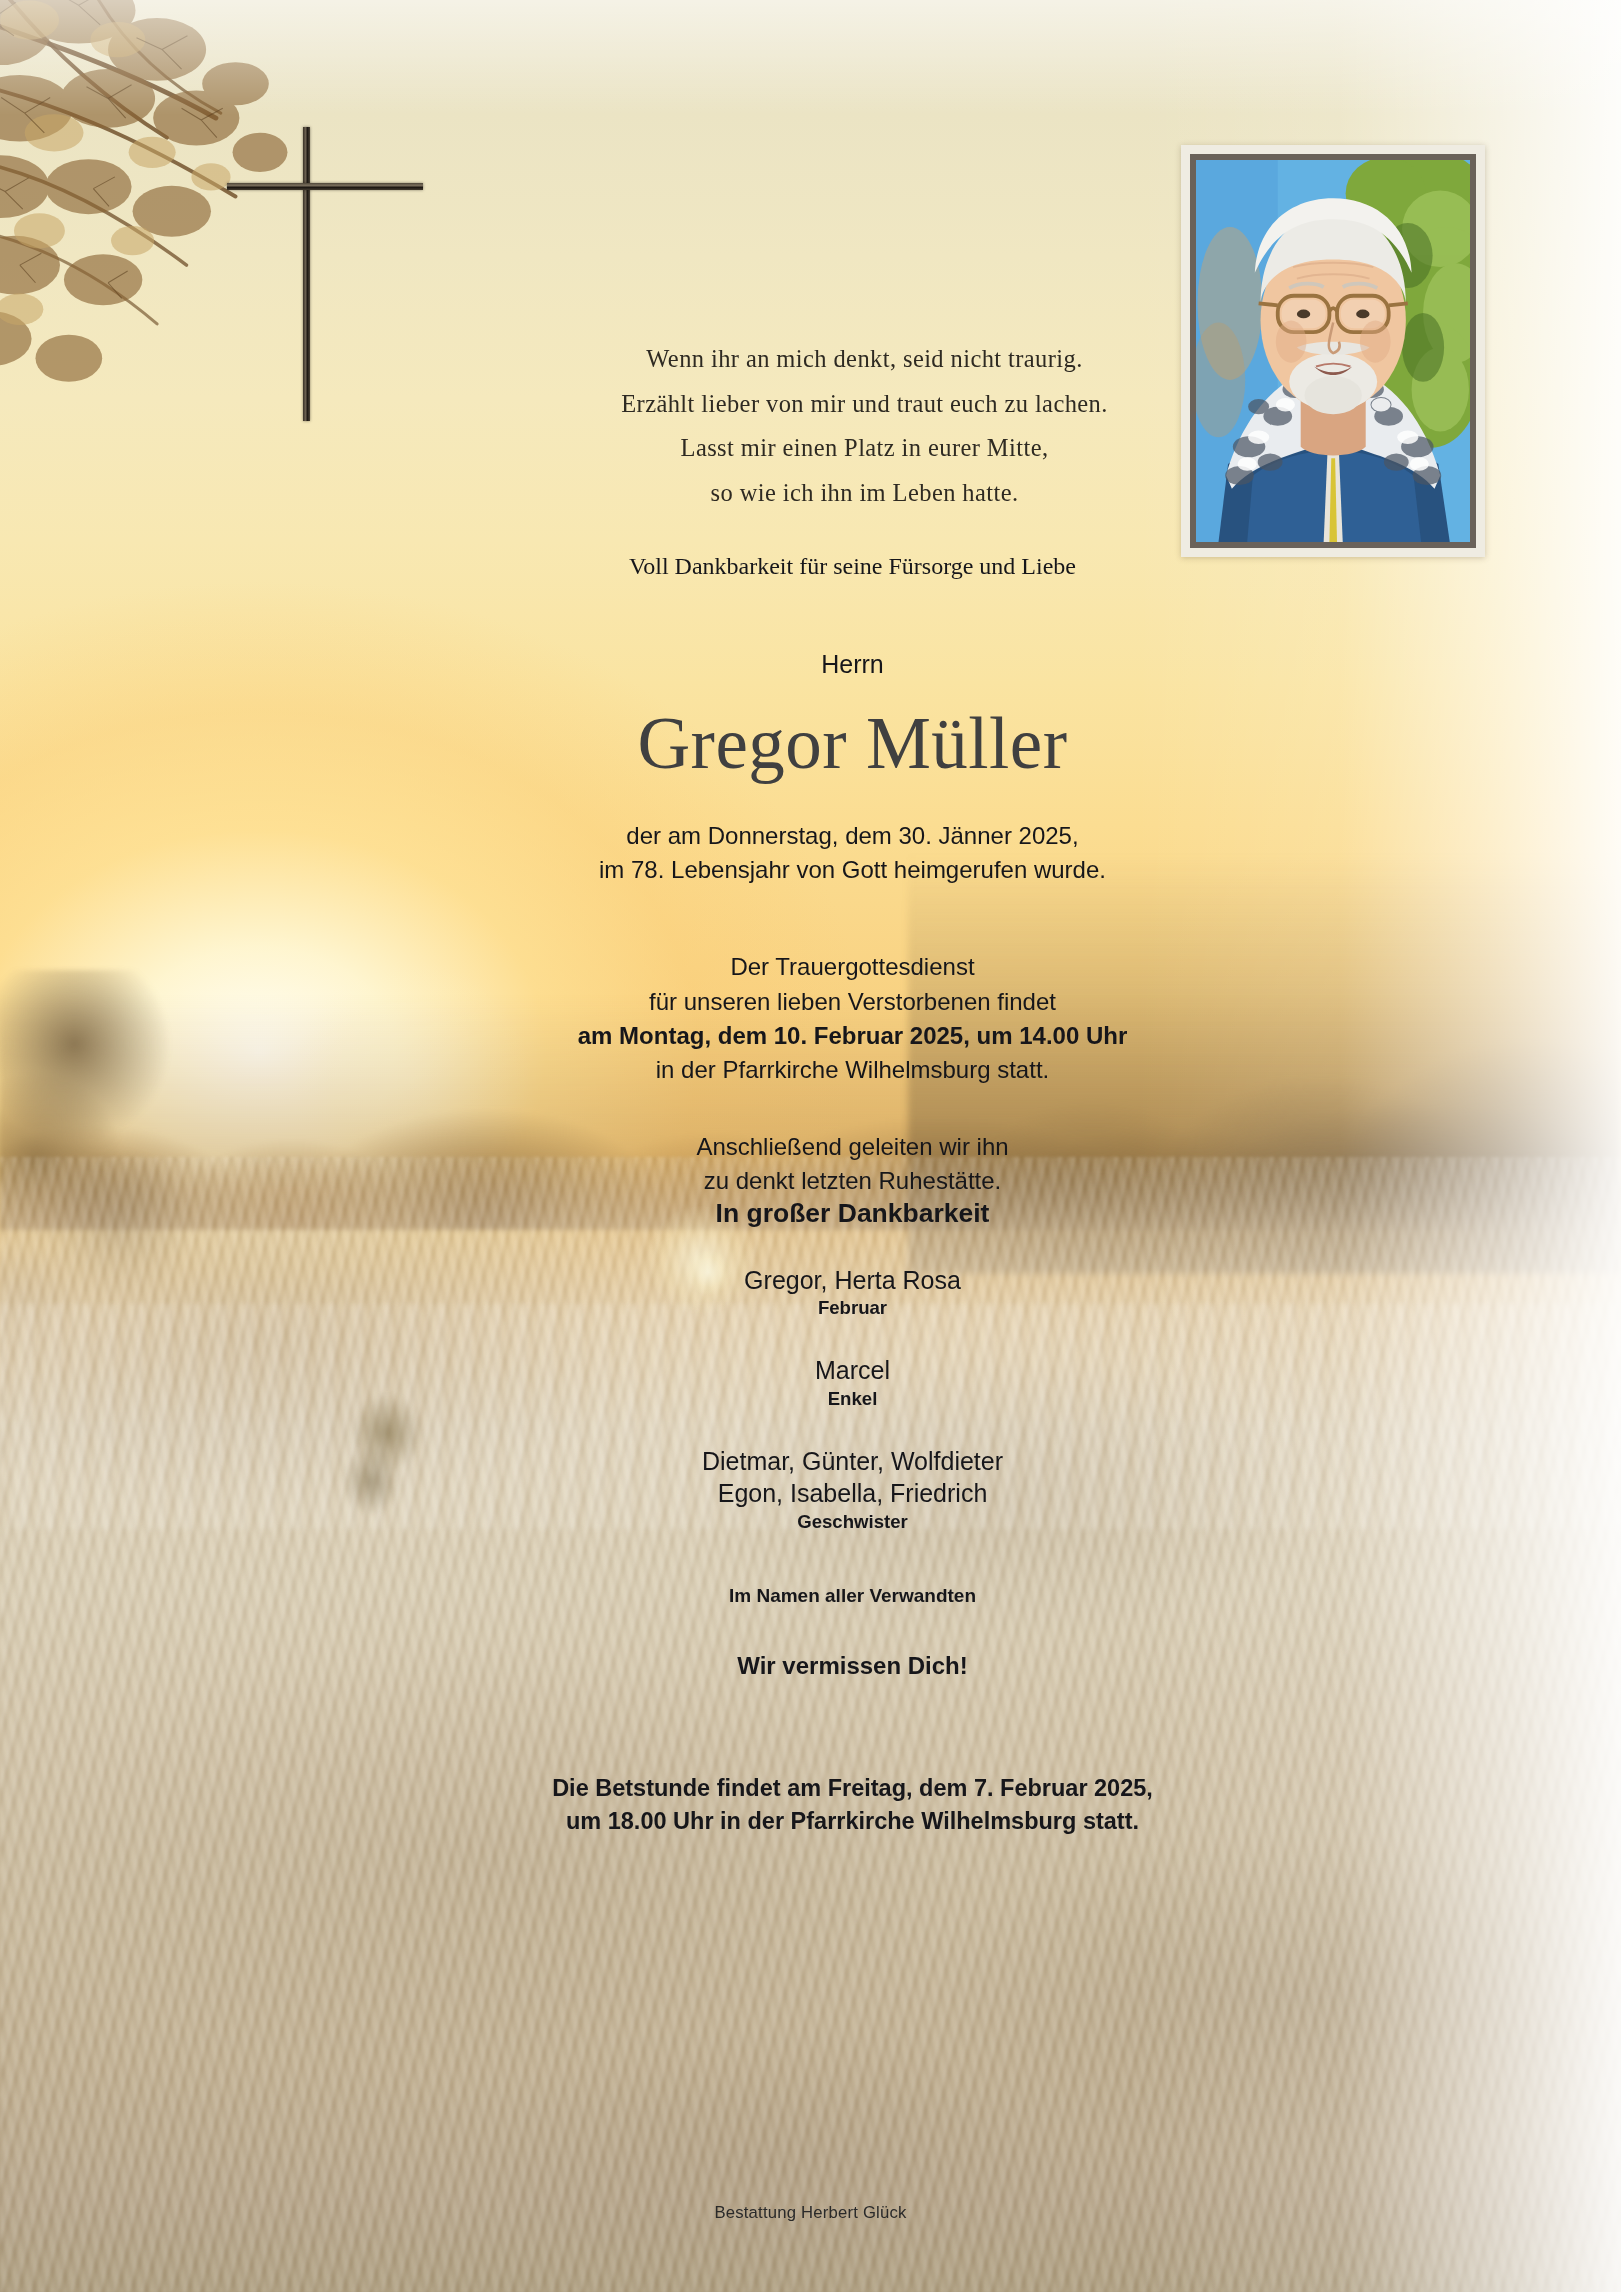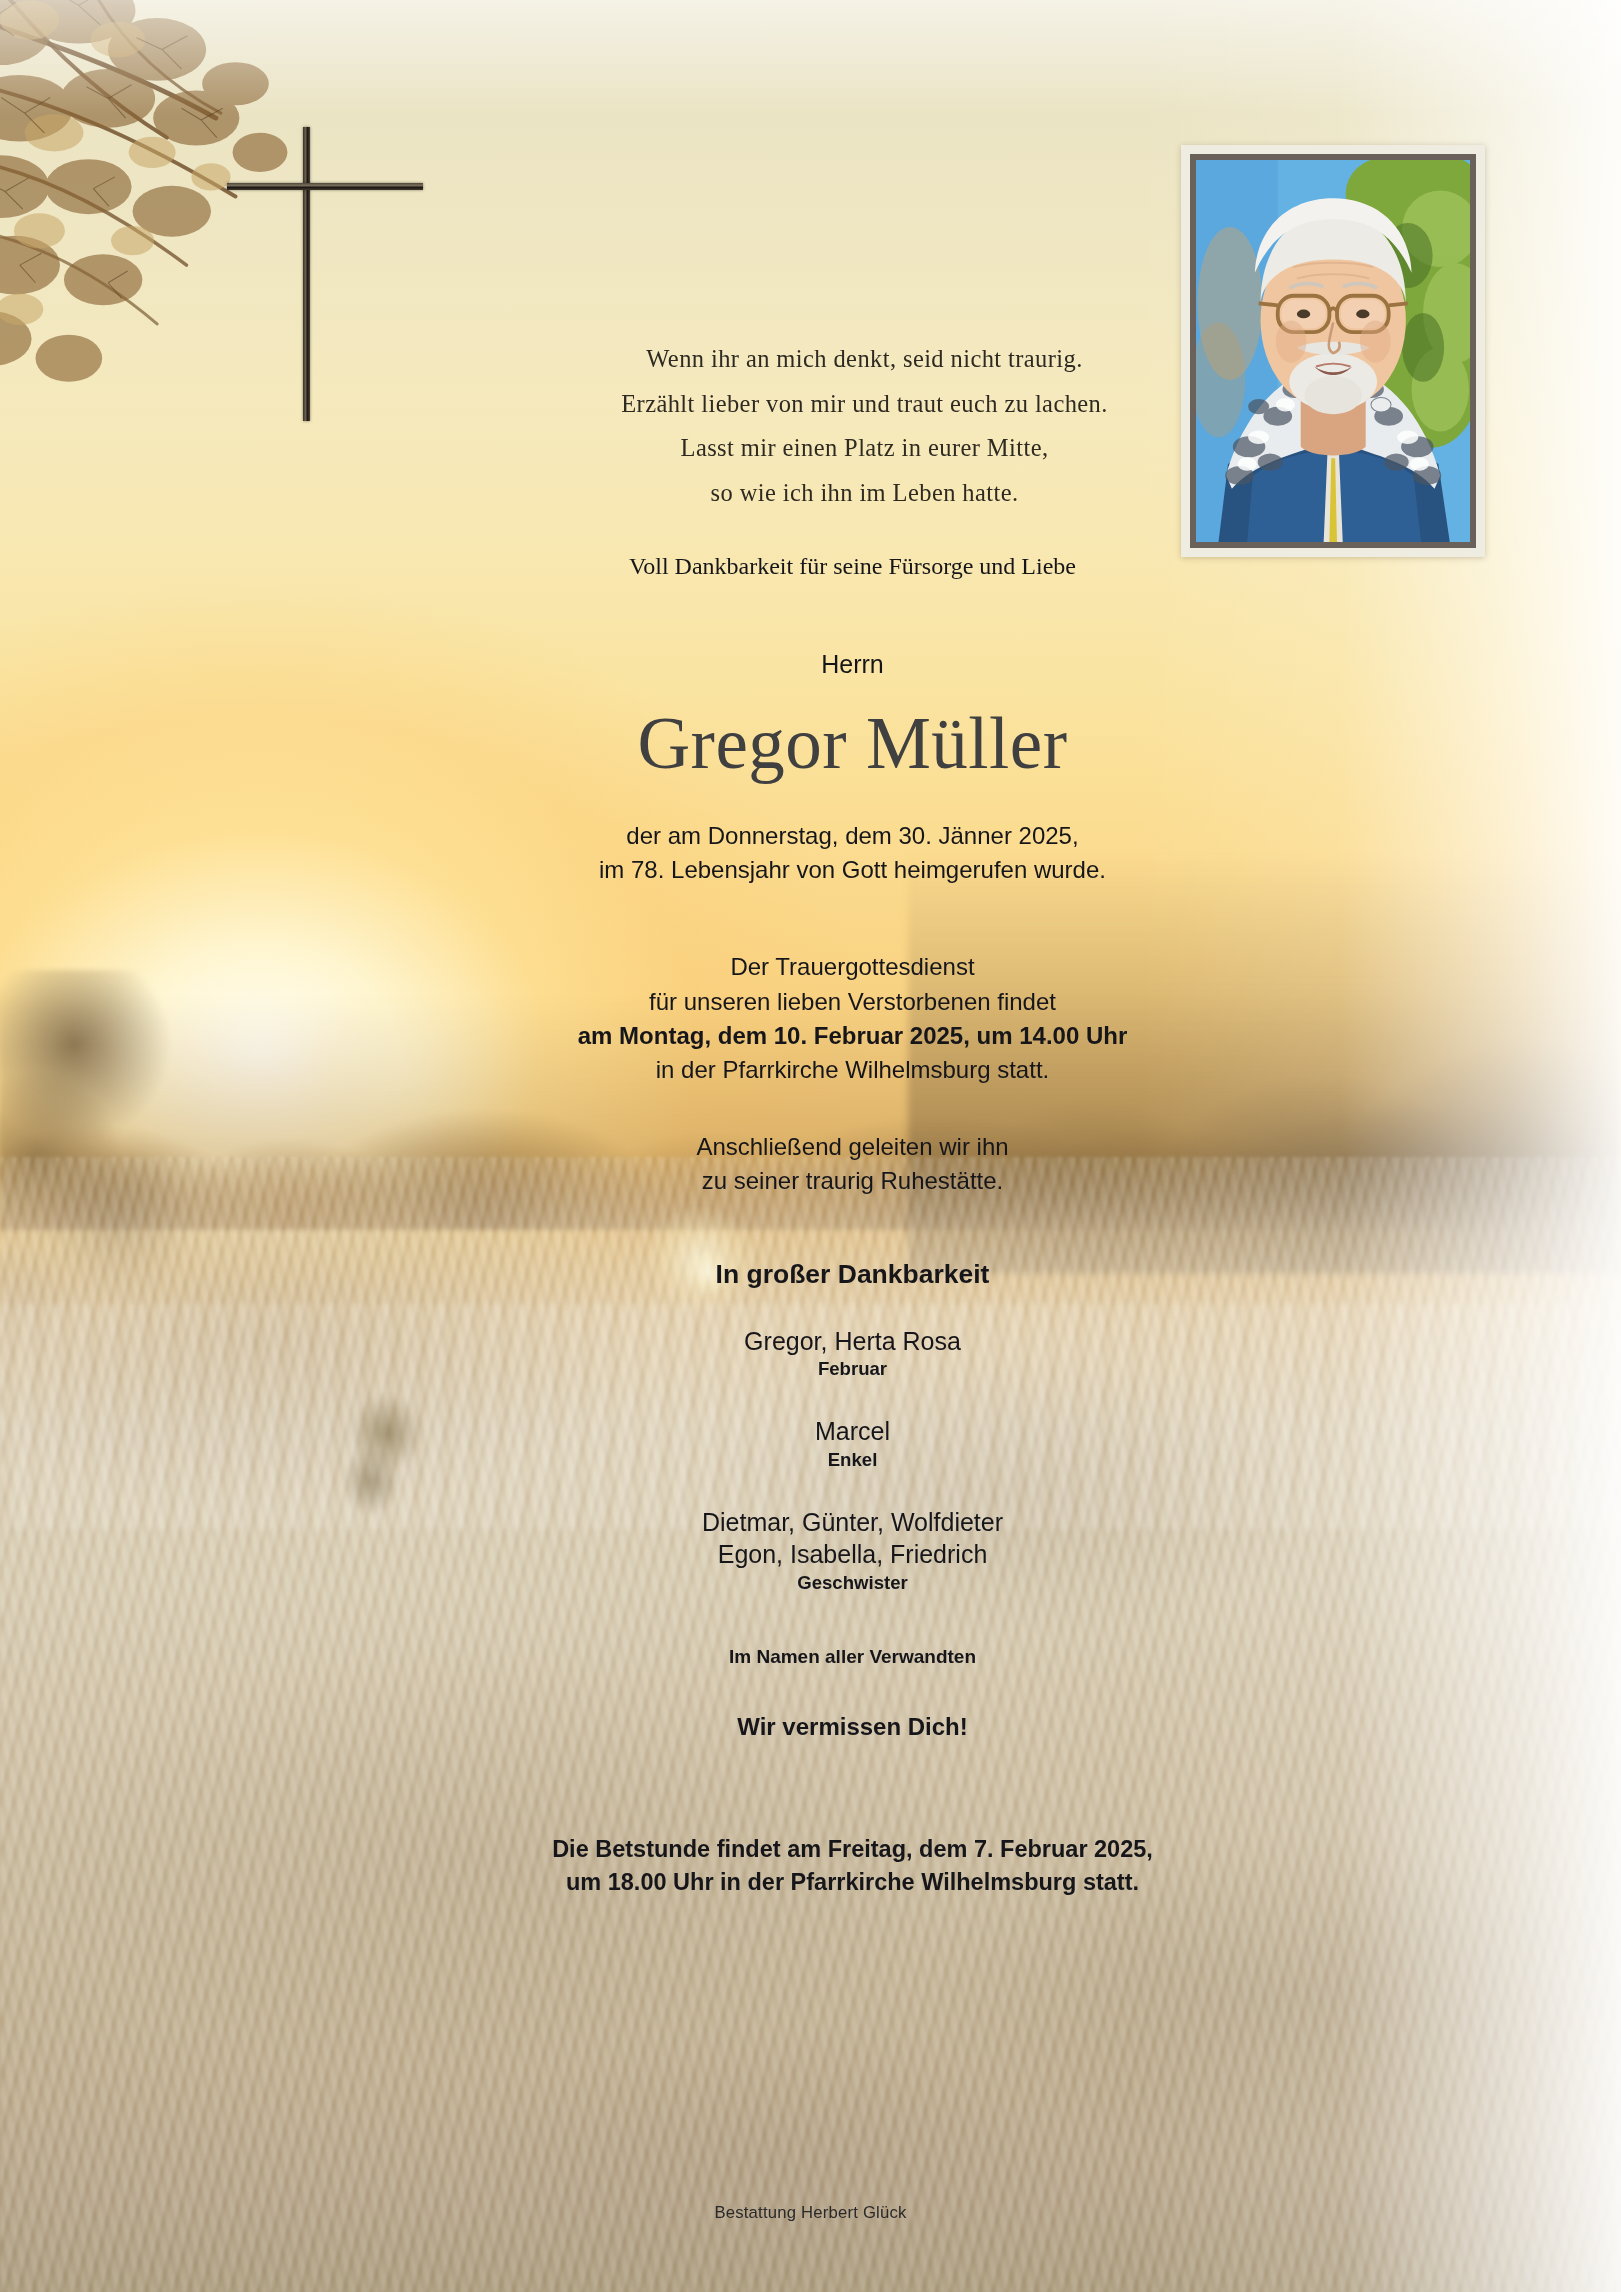--- a/index.html
+++ b/index.html
@@ -228,21 +228,21 @@
     line-height:1.06;
     color:#404040;
     letter-spacing:0.5px;
     font-weight:400;
   }
   .died { margin-top:37px; font-size:24px; line-height:1.42; }
   .service { margin-top:63px; font-size:24px; line-height:1.42; }
   .service .b { font-weight:bold; }
   .after { margin-top:43px; font-size:24px; line-height:1.42; }
 
-  .thanks { margin-top:61px; font-size:26.5px; font-weight:bold; }
+  .thanks { font-size:26.5px; font-weight:bold; }
 
   .group { margin-top:35px;text-align:center; }
   .group .names { font-size:25px; line-height:1.30; }
   .group .role { font-size:18.6px; font-weight:bold; margin-top:1px; }
 
   .relatives { margin-top:52px; font-size:19px; font-weight:bold; }
   .missyou { margin-top:45px; font-size:24px; font-weight:bold; }
 
   .prayer { margin-top:92px; font-size:23.5px; font-weight:bold; line-height:1.42; }
 
@@ -478,21 +478,21 @@
 
       <div class="service">
         <div>Der Trauergottesdienst</div>
         <div>für unseren lieben Verstorbenen findet</div>
         <div class="b">am Montag, dem 10. Februar 2025, um 14.00 Uhr</div>
         <div>in der Pfarrkirche Wilhelmsburg statt.</div>
       </div>
 
       <div class="after">
         <div>Anschließend geleiten wir ihn</div>
-        <div>zu seiner traurig Ruhestätte.</div>
+        <div>zu denkt letzten Ruhestätte.</div>
       </div>
 
       <div class="thanks">In großer Dankbarkeit</div>
 
       <div class="group">
         <div class="names">Gregor, Herta Rosa</div>
         <div class="role">Februar</div>
       </div>
 
       <div class="group">

